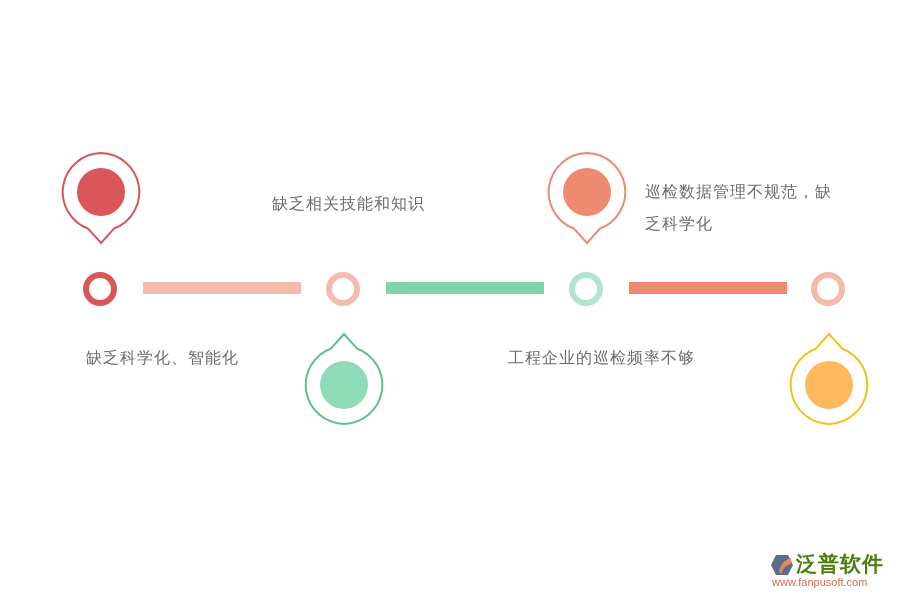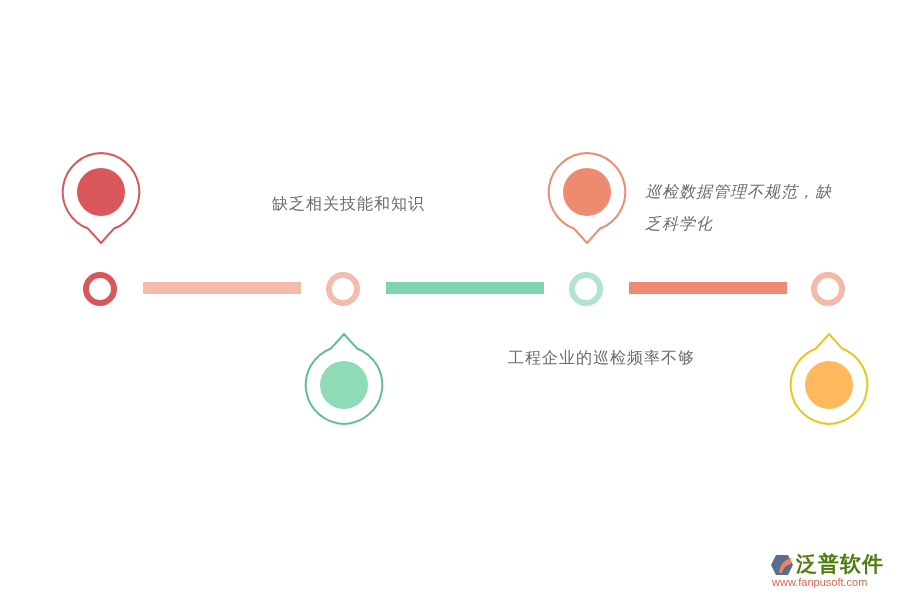--- a/index.html
+++ b/index.html
@@ -39,28 +39,29 @@
   <path d="M41 2 A39 39 0 0 1 54 77.5 L41 92 L28 77.5 A39 39 0 0 1 41 2 Z" fill="#fff" stroke="#ec8a73" stroke-width="2"></path>
   <circle cx="41" cy="41" r="24" fill="#ee8a70"></circle>
 </svg>
 
 <svg class="pin" style="left:788px; top:330px;" width="82" height="96" viewBox="0 0 82 96">
   <path d="M41 94 A39 39 0 0 1 28 18.5 L41 4 L54 18.5 A39 39 0 0 1 41 94 Z" fill="#fff" stroke="#f0c21c" stroke-width="2"></path>
   <circle cx="41" cy="55" r="24" fill="#ffb85c"></circle>
 </svg>
 
 <div class="label" style="left:86px; top:342px;">
+  <div>缺乏科学化、智能化</div>
 </div>
 <div class="label" style="left:272px; top:188px;">
   <div>缺乏相关技能和知识</div>
 </div>
 <div class="label" style="left:508px; top:342px;text-align:right;">
   <div>工程企业的巡检频率不够</div>
 </div>
-<div class="label" style="left:645px; top:176px;font-style:italic;">
+<div class="label" style="left:645px; top:176px;">
   <div>巡检数据管理不规范，缺</div>
   <div>乏科学化</div>
 </div>
 
 <div class="logo">
   <svg class="abs" style="left:0; top:2px;" width="24" height="22" viewBox="0 0 24 22">
     <path d="M6 1 L18 1 L23 11 L18 21 L6 21 L1 11 Z" fill="#5a6e8c"></path>
     <path d="M9 19 C10 11 14 6 21 4 L21 10 C16 11 13 14 12 19 Z" fill="#e8865f"></path>
   </svg>
   <div class="logo-title">泛普软件</div>

